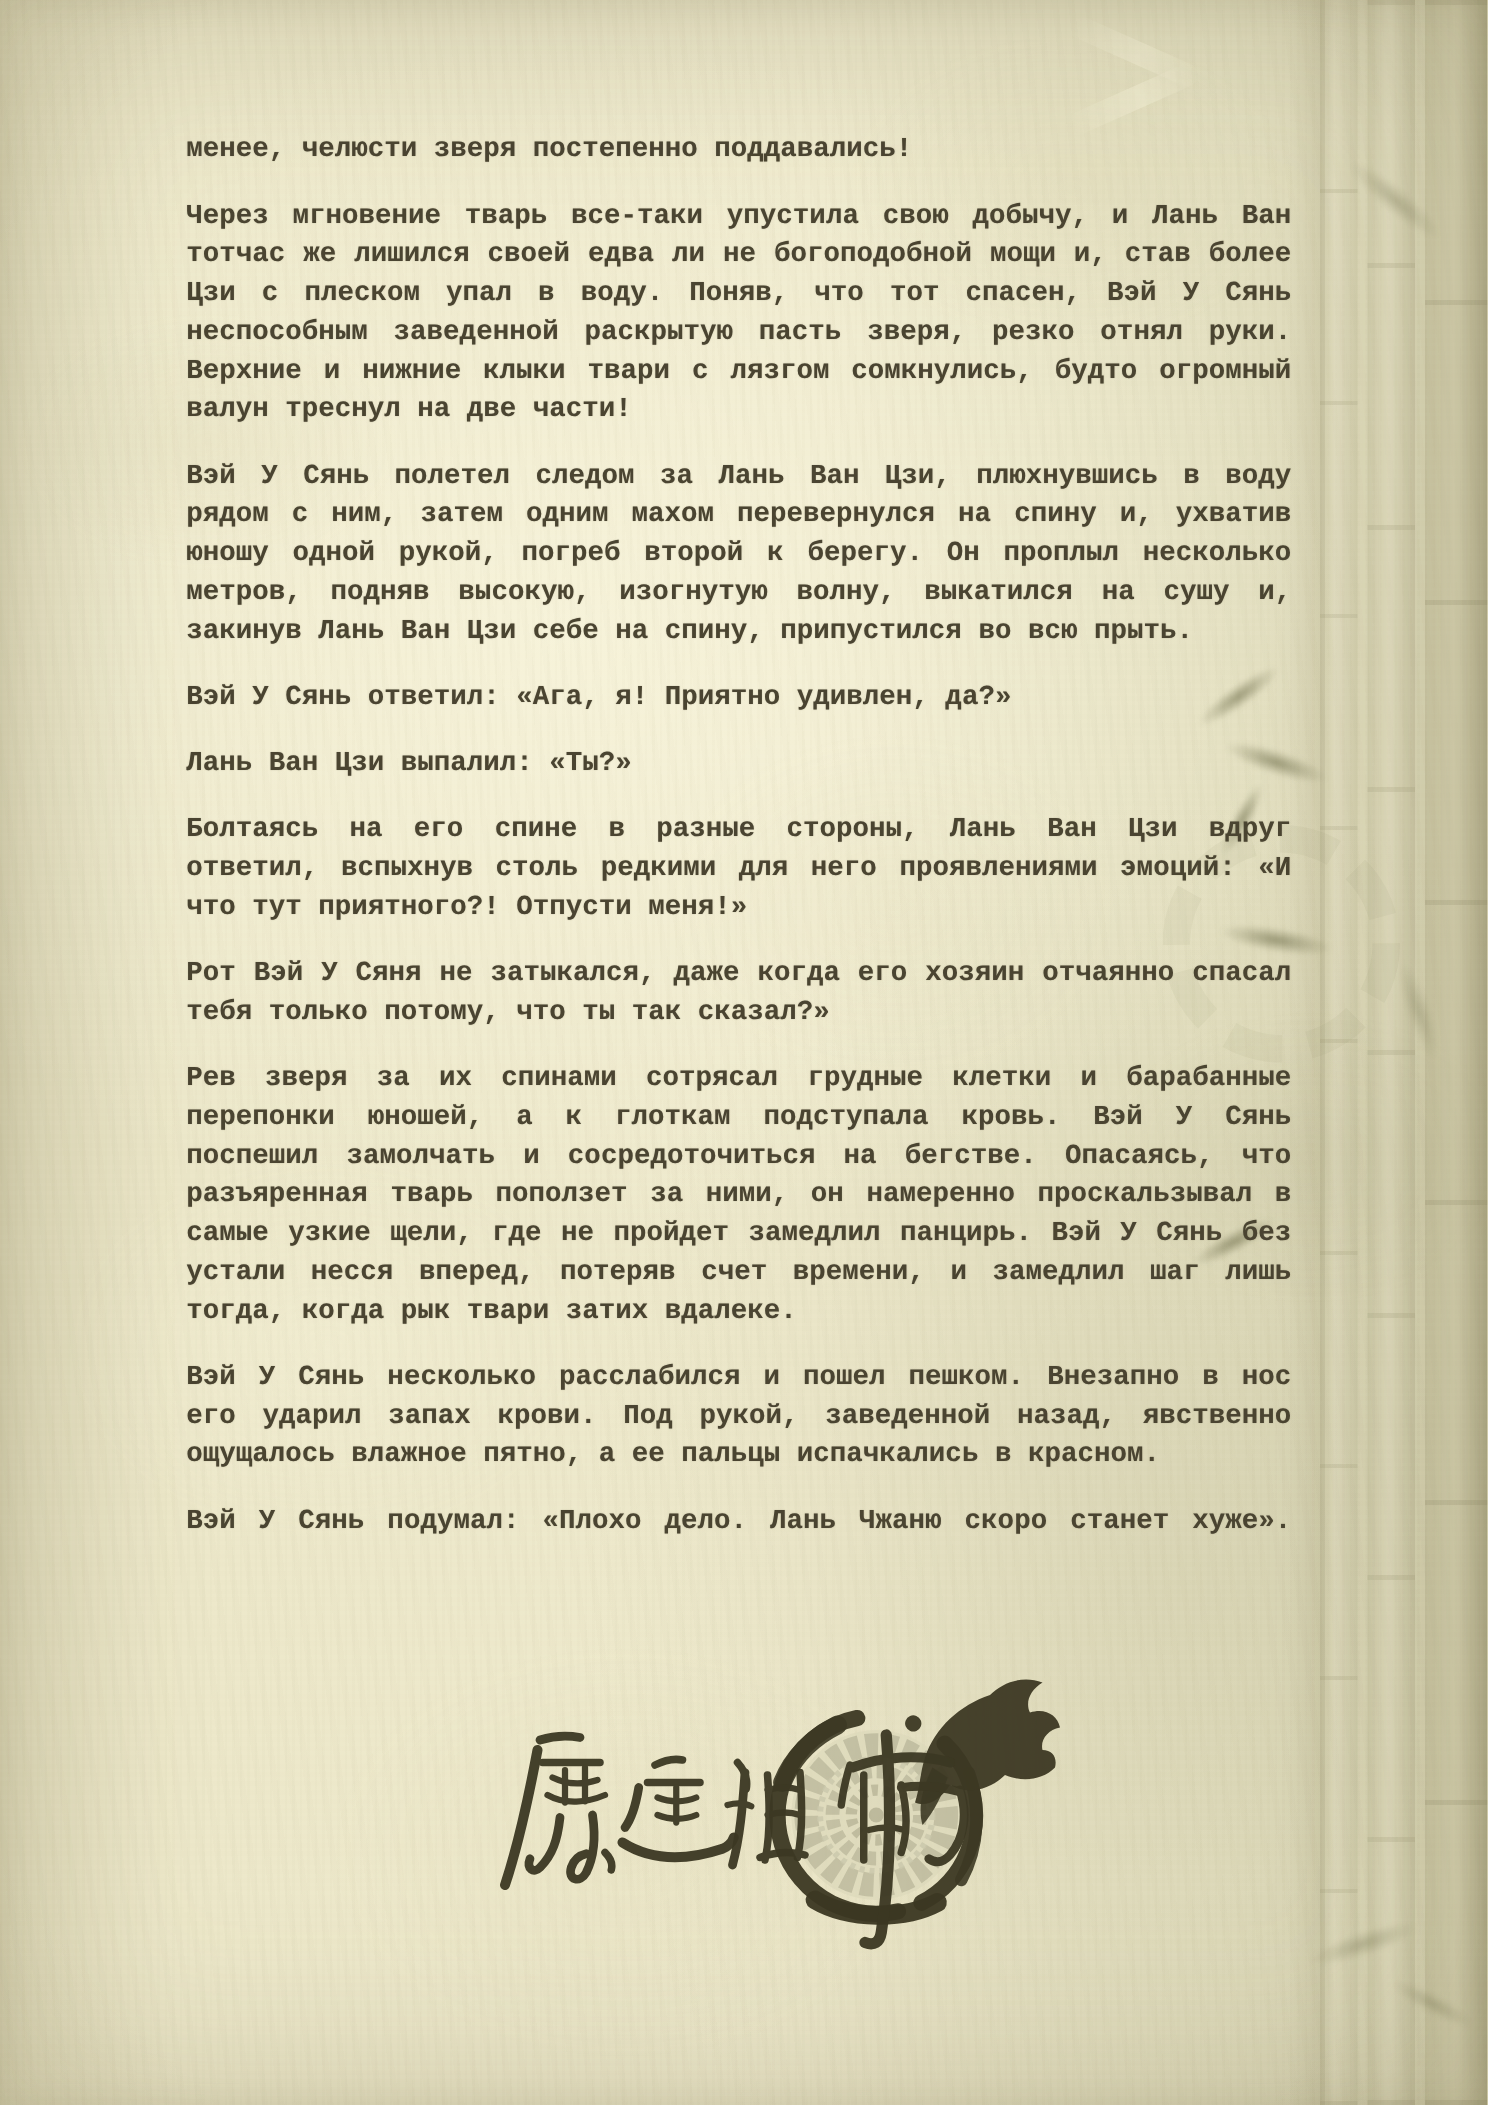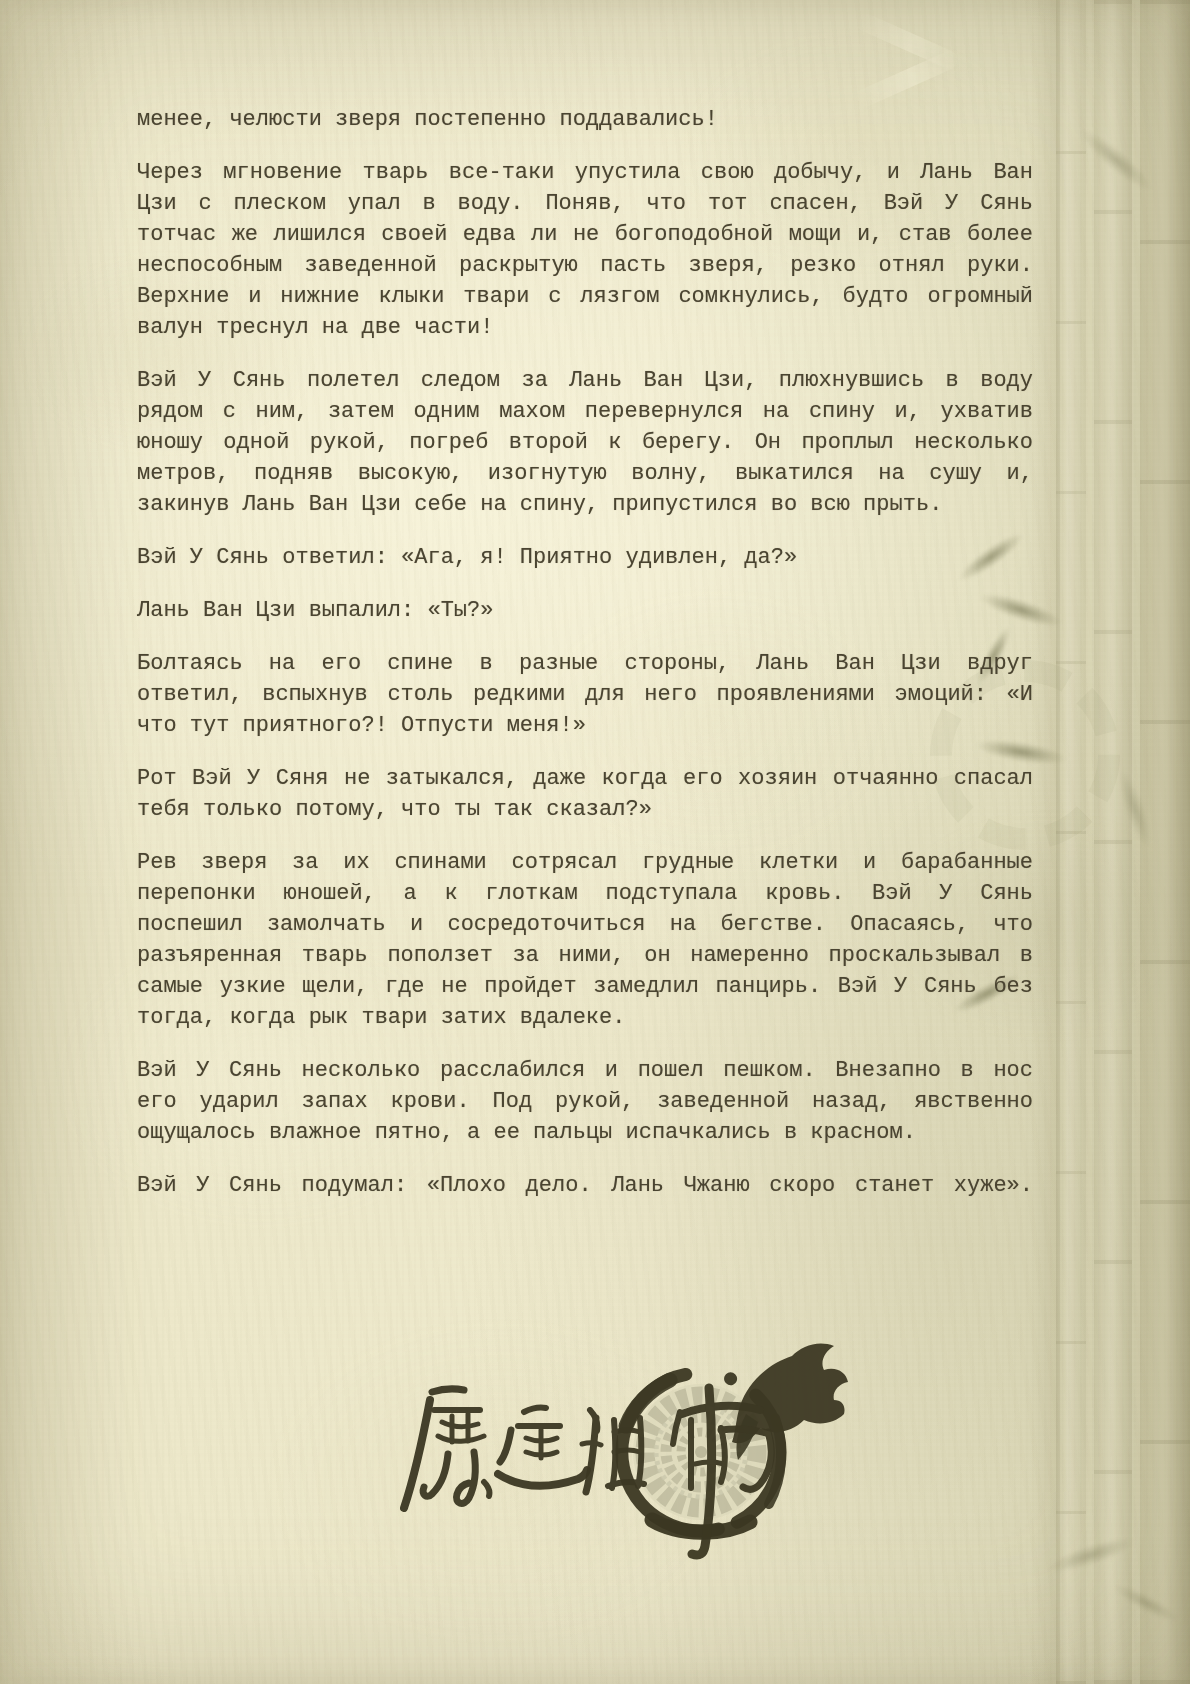--- a/index.html
+++ b/index.html
@@ -90,21 +90,21 @@
     position:absolute;inset:0;
     box-shadow:inset 0 0 140px 24px rgba(110,102,64,.22), inset 0 0 24px 4px rgba(120,112,72,.12);
   }
   
   .text-block{
     position:absolute;left:133px;top:104px;width:900px;
     color:var(--ink);
     font-size:22px;line-height:31px;
     text-shadow:0 0 1px rgba(74,68,49,.35);
   }
-  .para{margin:0 0 22px 4px;}
+  .para{margin:0 0 22px 16px;font-weight:bold;}
   .tline{display:block;white-space:normal;}
   .tline.just{text-align:justify;text-align-last:justify;}
   
   .logo{position:absolute;left:394px;top:1334px;width:464px;height:240px;}
   .logo svg{display:block;width:100%;height:100%;}
   .sr-only{position:absolute;width:1px;height:1px;overflow:hidden;clip:rect(0 0 0 0);white-space:nowrap;}
 </style>
 </head>
 <body>
 
@@ -129,22 +129,22 @@
 
 <div class="chevron"></div>
 <div class="watermark-ring"></div>
 
 <div class="text-block">
     <p class="para">
       <span class="tline">менее, челюсти зверя постепенно поддавались!</span>
     </p>
     <p class="para">
       <span class="tline just">Через мгновение тварь все-таки упустила свою добычу, и Лань Ван</span>
+      <span class="tline just">тотчас же лишился своей едва ли не богоподобной мощи и, став более</span>
       <span class="tline just">Цзи с плеском упал в воду. Поняв, что тот спасен, Вэй У Сянь</span>
-      <span class="tline just">тотчас же лишился своей едва ли не богоподобной мощи и, став более</span>
       <span class="tline just">неспособным заведенной раскрытую пасть зверя, резко отнял руки.</span>
       <span class="tline just">Верхние и нижние клыки твари с лязгом сомкнулись, будто огромный</span>
       <span class="tline">валун треснул на две части!</span>
     </p>
     <p class="para">
       <span class="tline just">Вэй У Сянь полетел следом за Лань Ван Цзи, плюхнувшись в воду</span>
       <span class="tline just">рядом с ним, затем одним махом перевернулся на спину и, ухватив</span>
       <span class="tline just">юношу одной рукой, погреб второй к берегу. Он проплыл несколько</span>
       <span class="tline just">метров, подняв высокую, изогнутую волну, выкатился на сушу и,</span>
       <span class="tline">закинув Лань Ван Цзи себе на спину, припустился во всю прыть.</span>
@@ -163,20 +163,21 @@
     <p class="para">
       <span class="tline just">Рот Вэй У Сяня не затыкался, даже когда его хозяин отчаянно спасал</span>
       <span class="tline">тебя только потому, что ты так сказал?»</span>
     </p>
     <p class="para">
       <span class="tline just">Рев зверя за их спинами сотрясал грудные клетки и барабанные</span>
       <span class="tline just">перепонки юношей, а к глоткам подступала кровь. Вэй У Сянь</span>
       <span class="tline just">поспешил замолчать и сосредоточиться на бегстве. Опасаясь, что</span>
       <span class="tline just">разъяренная тварь поползет за ними, он намеренно проскальзывал в</span>
       <span class="tline just">самые узкие щели, где не пройдет замедлил панцирь. Вэй У Сянь без</span>
+      <span class="tline just">устали несся вперед, потеряв счет времени, и замедлил шаг лишь</span>
       <span class="tline">тогда, когда рык твари затих вдалеке.</span>
     </p>
     <p class="para">
       <span class="tline just">Вэй У Сянь несколько расслабился и пошел пешком. Внезапно в нос</span>
       <span class="tline just">его ударил запах крови. Под рукой, заведенной назад, явственно</span>
       <span class="tline">ощущалось влажное пятно, а ее пальцы испачкались в красном.</span>
     </p>
     <p class="para">
       <span class="tline just">Вэй У Сянь подумал: «Плохо дело. Лань Чжаню скоро станет хуже».</span>
     </p>

